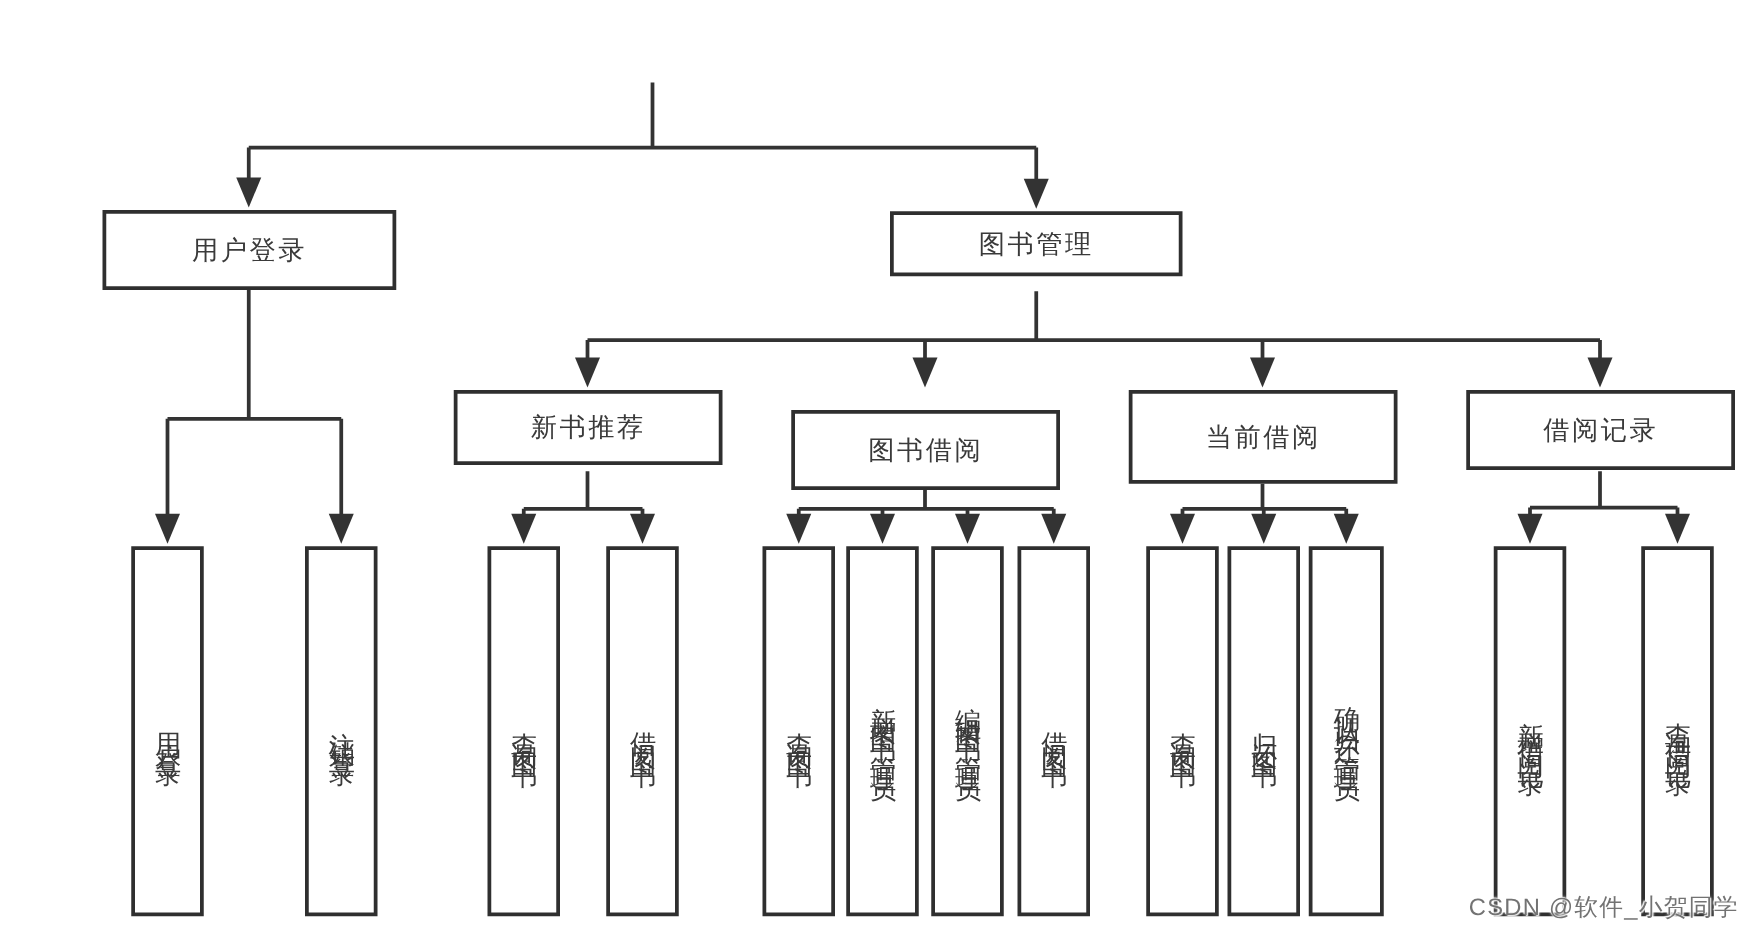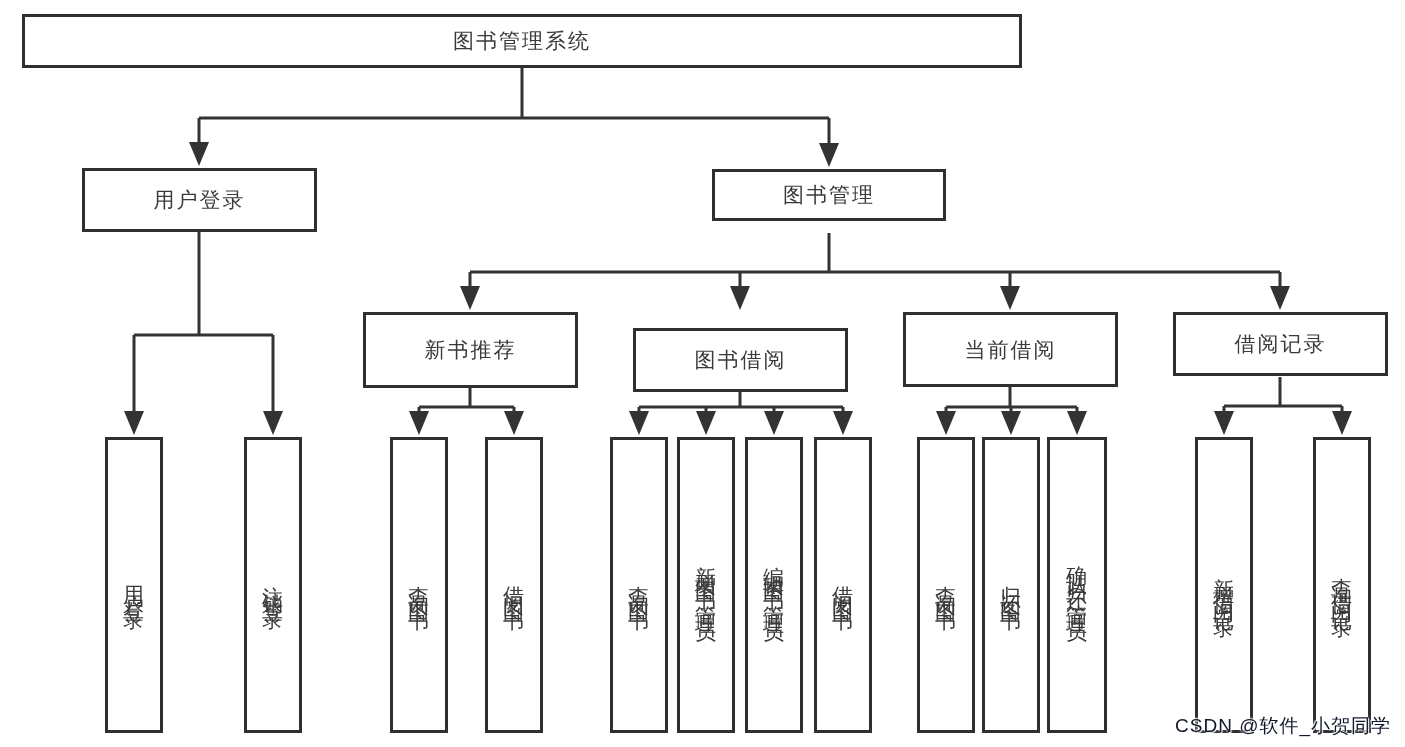--- a/index.html
+++ b/index.html
@@ -54,21 +54,21 @@
     color: #3a3a3a;
     line-height: 1;
     white-space: nowrap;
   }
   .watermark {
     position: absolute;
     right: 14px;
     top: 713px;
     font-size: 19px;
     letter-spacing: 1px;
-    color: #0f172a;
+    color: #737373;
     text-shadow: 1px 1px 1px #ffffff, -1px -1px 1px #ffffff, 0 0 3px #ffffff;
     z-index: 5;
     white-space: nowrap;
   }
 </style>
 </head>
 <body>
 
 <div id="canvas">
 
@@ -118,26 +118,25 @@
       <polygon points="764,411 784,411 774,435"></polygon>
       <polygon points="833,411 853,411 843,435"></polygon>
       <polygon points="936,411 956,411 946,435"></polygon>
       <polygon points="1001,411 1021,411 1011,435"></polygon>
       <polygon points="1067,411 1087,411 1077,435"></polygon>
       <polygon points="1214,411 1234,411 1224,435"></polygon>
       <polygon points="1332,411 1352,411 1342,435"></polygon>
     </g>
   </svg>
 
-  <div class="hbox" style="left:22px; top:14px; width:1000px; height:54px;">图书管理系统</div>
 
   <div class="hbox" style="left:82px; top:168px; width:235px; height:64px;">用户登录</div>
   <div class="hbox" style="left:712px; top:169px; width:234px; height:52px;">图书管理</div>
 
-  <div class="hbox" style="left:363px; top:312px; width:215px; height:76px;">新书推荐</div>
+  <div class="hbox" style="left:363px; top:312px; width:215px; height:60px;">新书推荐</div>
   <div class="hbox" style="left:633px; top:328px; width:215px; height:64px;">图书借阅</div>
   <div class="hbox" style="left:903px; top:312px; width:215px; height:75px;">当前借阅</div>
   <div class="hbox" style="left:1173px; top:312px; width:215px; height:64px;">借阅记录</div>
 
   <div class="vbox" style="left:105px;">
     <span class="vtext">用户登录</span>
   </div>
   <div class="vbox" style="left:244px;">
     <span class="vtext">注销登录</span>
   </div>

